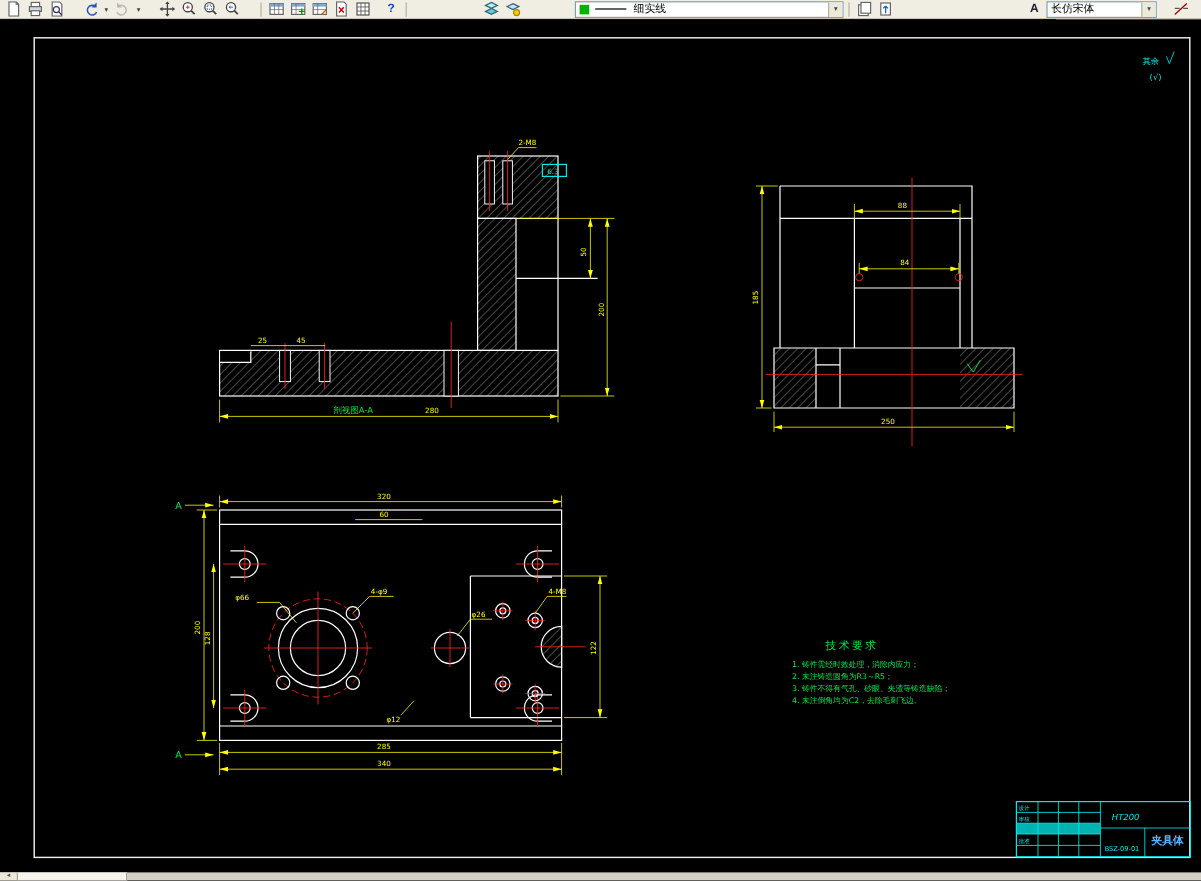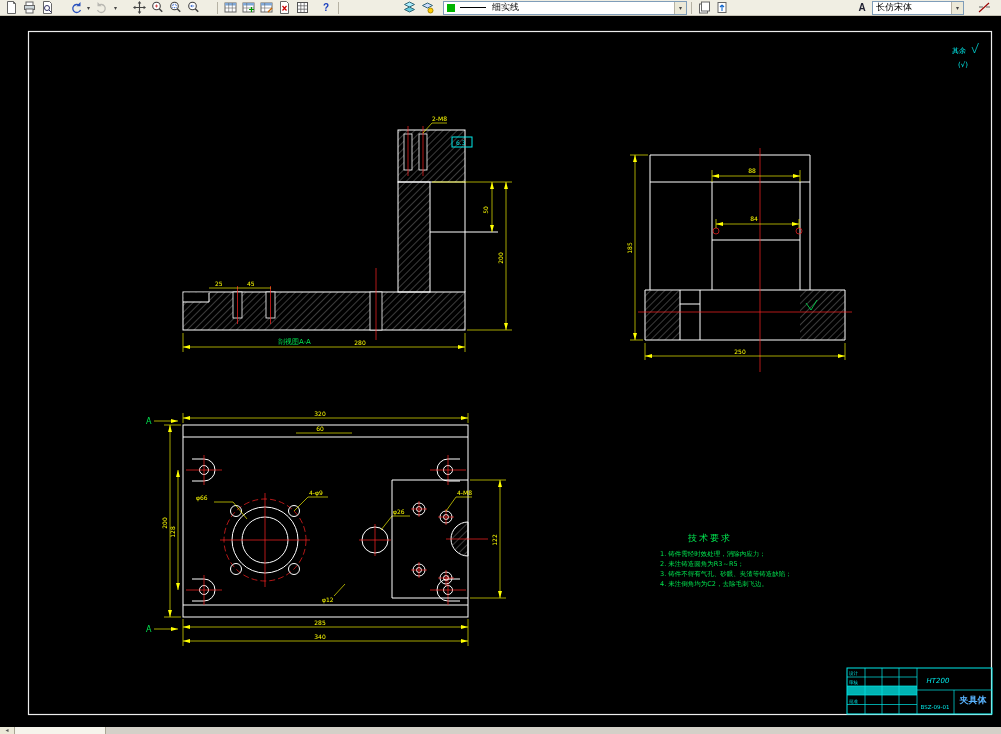--- a/index.html
+++ b/index.html
@@ -17,21 +17,21 @@
   .sep{width:1px;height:12px;background:#b6b2a4;margin:0 2px;flex:none;}
   .sp8{width:8px;flex:none}.sp4{width:4px;flex:none}.sp10{width:10px;flex:none}.sp56{width:56px;flex:none}
   .flexsp{flex:1;}
   .combo{height:14px;background:#fff;border:1px solid #7f9db9;display:flex;align-items:center;
          font-size:9px;color:#000;box-sizing:border-box;flex:none;cursor:pointer;}
   .combo .combo-text{padding:0 3px;white-space:nowrap;}
   .combo .combo-caret{width:11px;height:12px;background:#ece9d8;border-left:1px solid #b6b2a4;
          font-size:6px;line-height:12px;text-align:center;color:#444;margin-left:auto;flex:none;}
   .lt-swatch{width:8px;height:8px;background:#00b400;margin:0 2px 0 3px;flex:none;}
   .lt-line{width:26px;height:1px;background:#000;margin:0 3px;flex:none;}
-  .ltcombo{width:244px;}
+  .ltcombo{width:224px;margin-left:36px;}
   .fontcombo{width:92px;}
   
   .canvas{position:absolute;top:16px;left:0;width:880px;height:711px;background:#000;}
   .frame{stroke:#ededed;stroke-width:1.2;fill:none;}
   .ol{stroke:#ffffff;stroke-width:1;fill:none;}
   .cl{stroke:#ff2222;stroke-width:.7;fill:none;}
   .cld{stroke:#ff2222;stroke-width:.7;fill:none;stroke-dasharray:6 3;}
   .dim{stroke:#ffff00;stroke-width:.65;fill:none;}
   .dimt{fill:#ffff00;font-size:6px;}
   .grt{fill:#00e650;}

